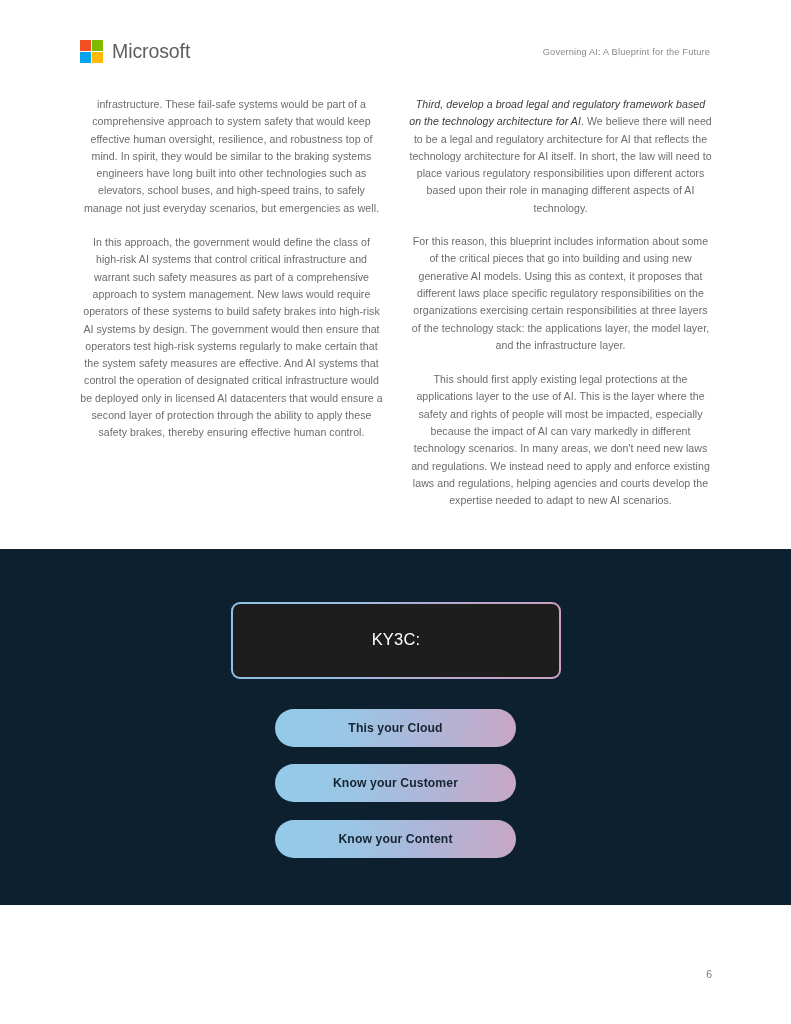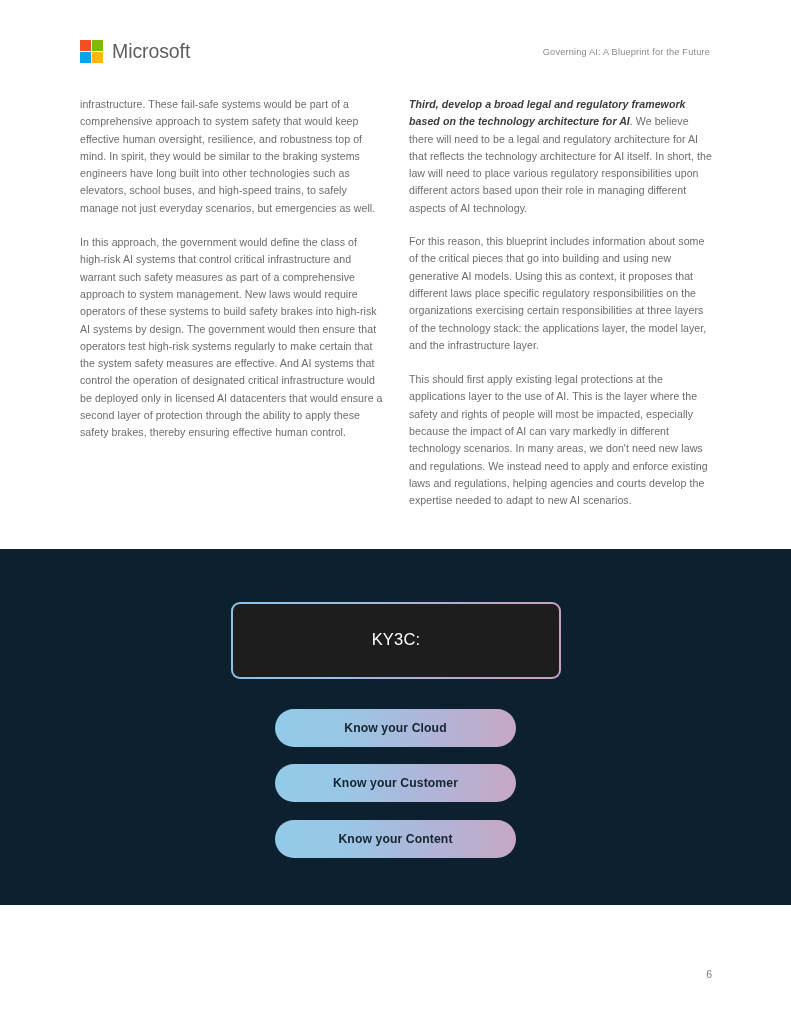--- a/index.html
+++ b/index.html
@@ -79,25 +79,25 @@
   }
   .col-left  { left: 80px;  }
   .col-right { left: 409px; }
 
   .col p {
     margin: 0 0 17px 0;
     font-size: 10.6px;
     line-height: 17.3px;
     color: #6c6c6c;
     letter-spacing: 0.005em;
-    text-align: left;
+    text-align: center;
   }
   .col p.tight { margin-bottom: 16px; }
   .lead-bold {
-    font-weight: bold;
+    font-weight: normal;
     font-style: italic;
     color: #3b3b3b;
   }
 
   
   .dark-band {
     position: absolute;
     left: 0;
     top: 549px;
     width: 791px;
@@ -206,21 +206,21 @@
   </div>
 
   <div class="dark-band">
 
     <div class="ky3c-box">
       <div class="ky3c-inner">
         <div class="ky3c-title">KY3C:</div>
       </div>
     </div>
 
-    <div class="pill pill-1">Know your Cloud</div>
+    <div class="pill pill-1">This your Cloud</div>
     <div class="pill pill-3">Know your Content</div>
     <div class="pill pill-2">Know your Customer</div>
 
   </div>
 
   <div class="page-number">6</div>
 
 </div>
 
 </body></html>

